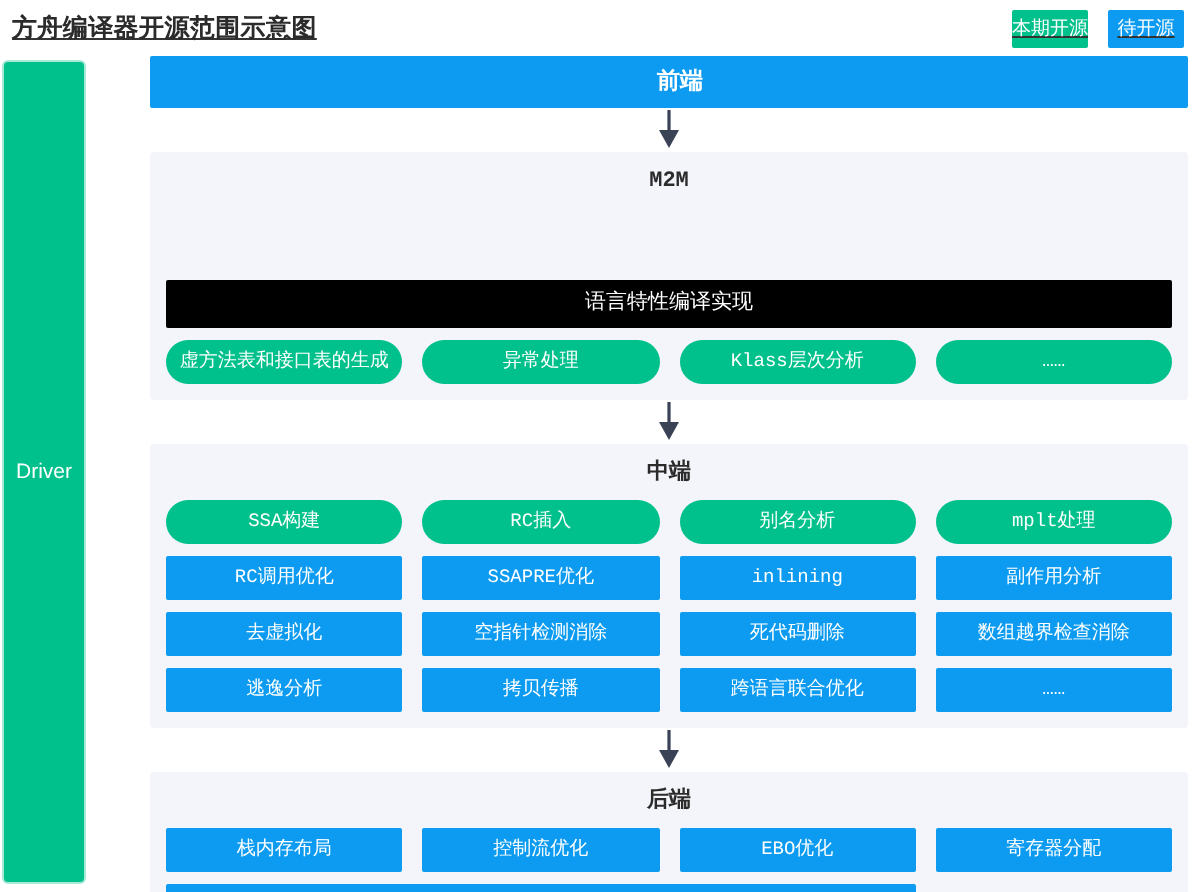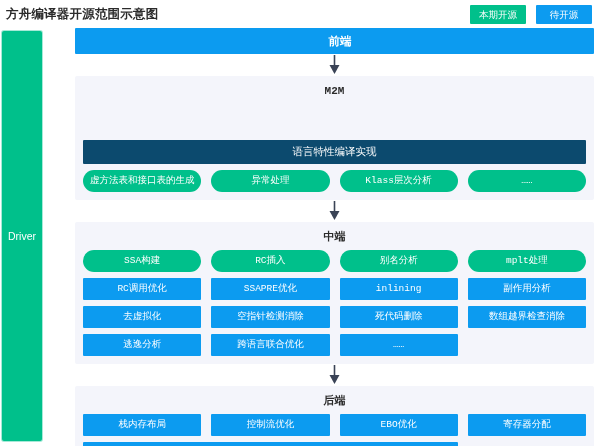--- a/index.html
+++ b/index.html
@@ -17,35 +17,36 @@
   }
 
   
   #header {
     height: 28px;
     display: flex;
     align-items: center;
     padding: 0 8px 0 6px;
     box-sizing: border-box;
     background: #ffffff;
+    text-decoration: underline;
   }
   #page-title {
     font-size: 12.5px;
     font-weight: 700;
     color: #2b2b2b;
     letter-spacing: 0.2px;
     white-space: nowrap;
   }
   #legend {
     margin-left: auto;
     display: flex;
     gap: 10px;
   }
   .legend-btn {
-    width: 56px;
+    width: 38px;
     height: 19px;
     line-height: 19px;
     text-align: center;
     font-size: 9.5px;
     color: #ffffff;
     border-radius: 1px;
     user-select: none;
     white-space: nowrap;
   }
   .legend-btn.green { background: #00c08b; }
@@ -85,21 +86,21 @@
     height: 24px;
     line-height: 24px;
     text-align: center;
     font-size: 10.5px;
     color: #ffffff;
     border-radius: 1px;
     white-space: nowrap;
     overflow: hidden;
   }
   .bar.blue  { background: #0c9bf0; padding-left: 11px; }
-  .bar.green { background: #0c4a6e; margin-top: 40px; }
+  .bar.green { background: #000000; margin-top: 40px; }
 
   .section {
     background: #f4f5fb;
     border-radius: 2px;
     padding: 6px 8px 8px 8px;
     box-sizing: border-box;
     font-family: Liberation Mono, monospace;
   }
   .section-title {
     text-align: center;
@@ -208,20 +209,21 @@
         <div class="cell green">mplt处理</div>
         <div class="cell blue">RC调用优化</div>
         <div class="cell blue">SSAPRE优化</div>
         <div class="cell blue">inlining</div>
         <div class="cell blue">副作用分析</div>
         <div class="cell blue">去虚拟化</div>
         <div class="cell blue">空指针检测消除</div>
         <div class="cell blue">死代码删除</div>
         <div class="cell blue">数组越界检查消除</div>
         <div class="cell blue">逃逸分析</div>
+        <div class="cell blue">拷贝传播</div>
         <div class="cell blue">跨语言联合优化</div>
         <div class="cell blue">……</div>
       </div>
     </div>
 
     <div class="arrow">
       <svg width="11" height="20" viewBox="0 0 11 20" aria-hidden="true">
         <line x1="5.5" y1="0" x2="5.5" y2="11" stroke="#3a4356" stroke-width="1.6"></line>
         <polygon points="0.5,10 10.5,10 5.5,19" fill="#3a4356"></polygon>
       </svg>

